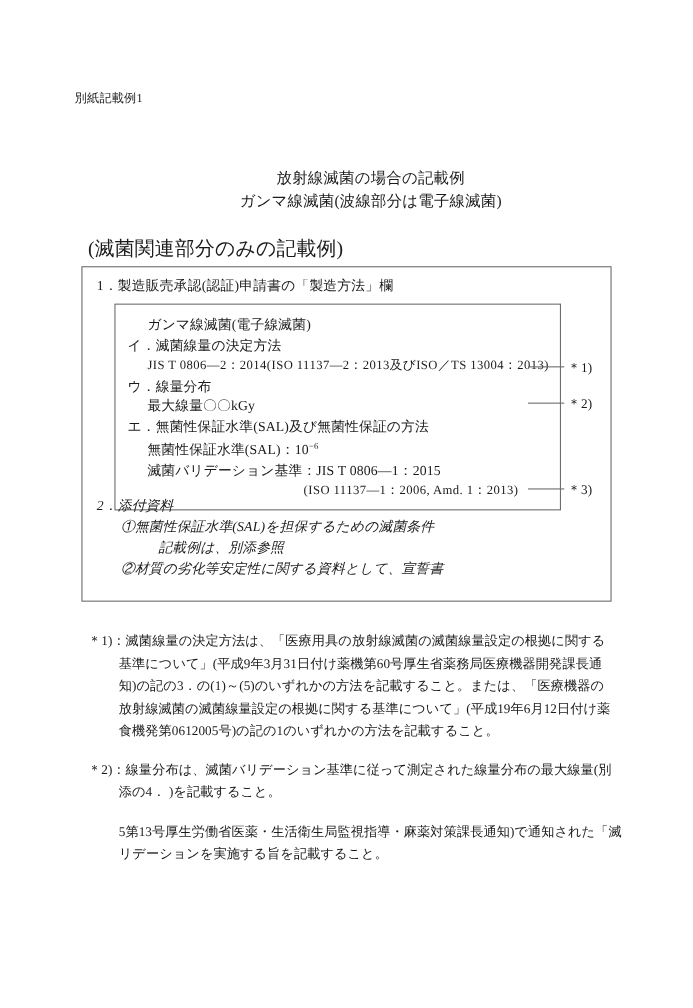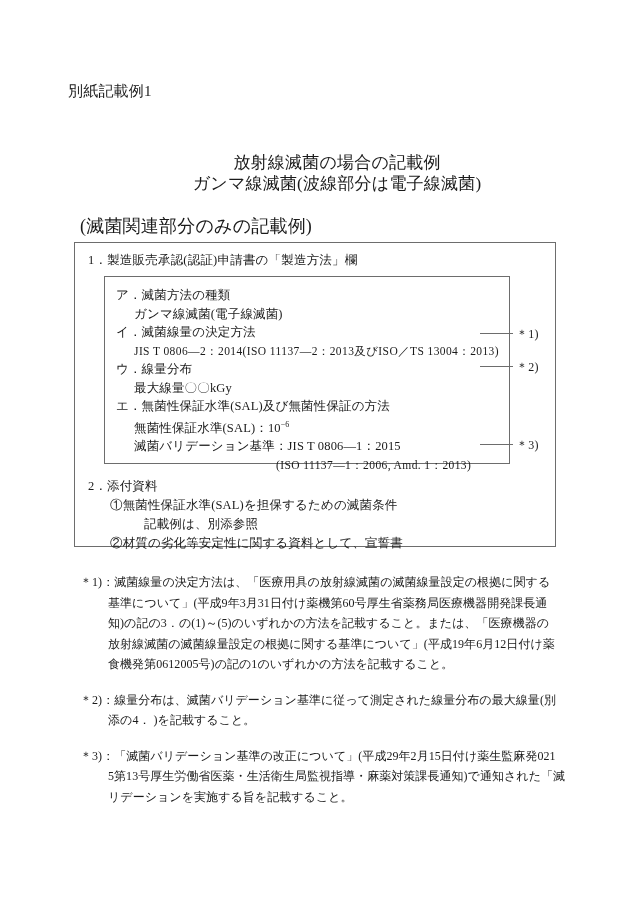--- a/index.html
+++ b/index.html
@@ -19,35 +19,35 @@
   .page {
     position: absolute;
     inset: 0;
   }
 
   
   .doc-label {
     position: absolute;
     left: 68px;
     top: 82px;
-    font-size: 15px;
+    font-size: 11px;
     letter-spacing: 0.2px;
     white-space: nowrap;
   }
 
   
   .title-block {
     position: absolute;
     left: 0;
     right: 0;
     top: 152px;
     text-align: center;
   }
   .title-line {
-    font-size: 17px;
+    font-size: 14px;
     line-height: 21px;
     letter-spacing: 0.2px;
     white-space: nowrap;
     margin-left: 44px;
   }
   .wavy {
     text-decoration-style: solid;
     text-underline-offset: 1px;
   }
 
@@ -115,22 +115,23 @@
   }
   .sup {
     font-size: 8px;
     vertical-align: super;
   }
 
   
   .section2 {
     position: absolute;
     left: 88px;
-    top: 477px;
+    top: 451px;
     font-size: 12.5px;
+    font-style: italic;
   }
   .section2 .ln { line-height: 19px; }
   .s2-ind1 { padding-left: 22px; }
   .s2-ind2 { padding-left: 56px; }
 
   
   .marker {
     position: absolute;
     font-size: 12px;
     letter-spacing: 0.2px;
@@ -174,21 +175,20 @@
 
   <div class="note-line">(滅菌関連部分のみの記載例)</div>
 
   <div class="outer-box"></div>
 
   <div class="section1-heading">1．製造販売承認(認証)申請書の「製造方法」欄</div>
 
   <div class="inner-box"></div>
 
   <div class="inner-content">
-    <div class="ln ind1">ア．滅菌方法の種類</div>
     <div class="ln ind2"><span>ガンマ線滅菌(</span><span class="wavy">電子線滅菌</span><span>)</span></div>
 
     <div class="ln ind1">イ．滅菌線量の決定方法</div>
     <div class="ln ind2 latin">JIS T 0806—2：2014(ISO 11137—2：2013及びISO／TS 13004：2013)</div>
 
     <div class="ln ind1">ウ．線量分布</div>
     <div class="ln ind2">最大線量〇〇kGy</div>
 
     <div class="ln ind1">エ．無菌性保証水準(SAL)及び無菌性保証の方法</div>
     <div class="ln ind2"><span>無菌性保証水準(SAL)：10</span><span class="sup">−6</span></div>
@@ -221,20 +221,19 @@
       <div class="fn-line fn-hang">放射線滅菌の滅菌線量設定の根拠に関する基準について」(平成19年6月12日付け薬</div>
       <div class="fn-line fn-hang">食機発第0612005号)の記の1のいずれかの方法を記載すること。</div>
     </div>
 
     <div class="fn">
       <div class="fn-line">＊2)：線量分布は、滅菌バリデーション基準に従って測定された線量分布の最大線量(別</div>
       <div class="fn-line fn-hang">添の4． )を記載すること。</div>
     </div>
 
     <div class="fn">
-      <div class="fn-line">＊3)：「滅菌バリデーション基準の改正について」(平成29年2月15日付け薬生監麻発021</div>
       <div class="fn-line fn-hang">5第13号厚生労働省医薬・生活衛生局監視指導・麻薬対策課長通知)で通知された「滅</div>
       <div class="fn-line fn-hang">リデーションを実施する旨を記載すること。</div>
     </div>
 
   </div>
 
 </div>
 
 </body></html>

